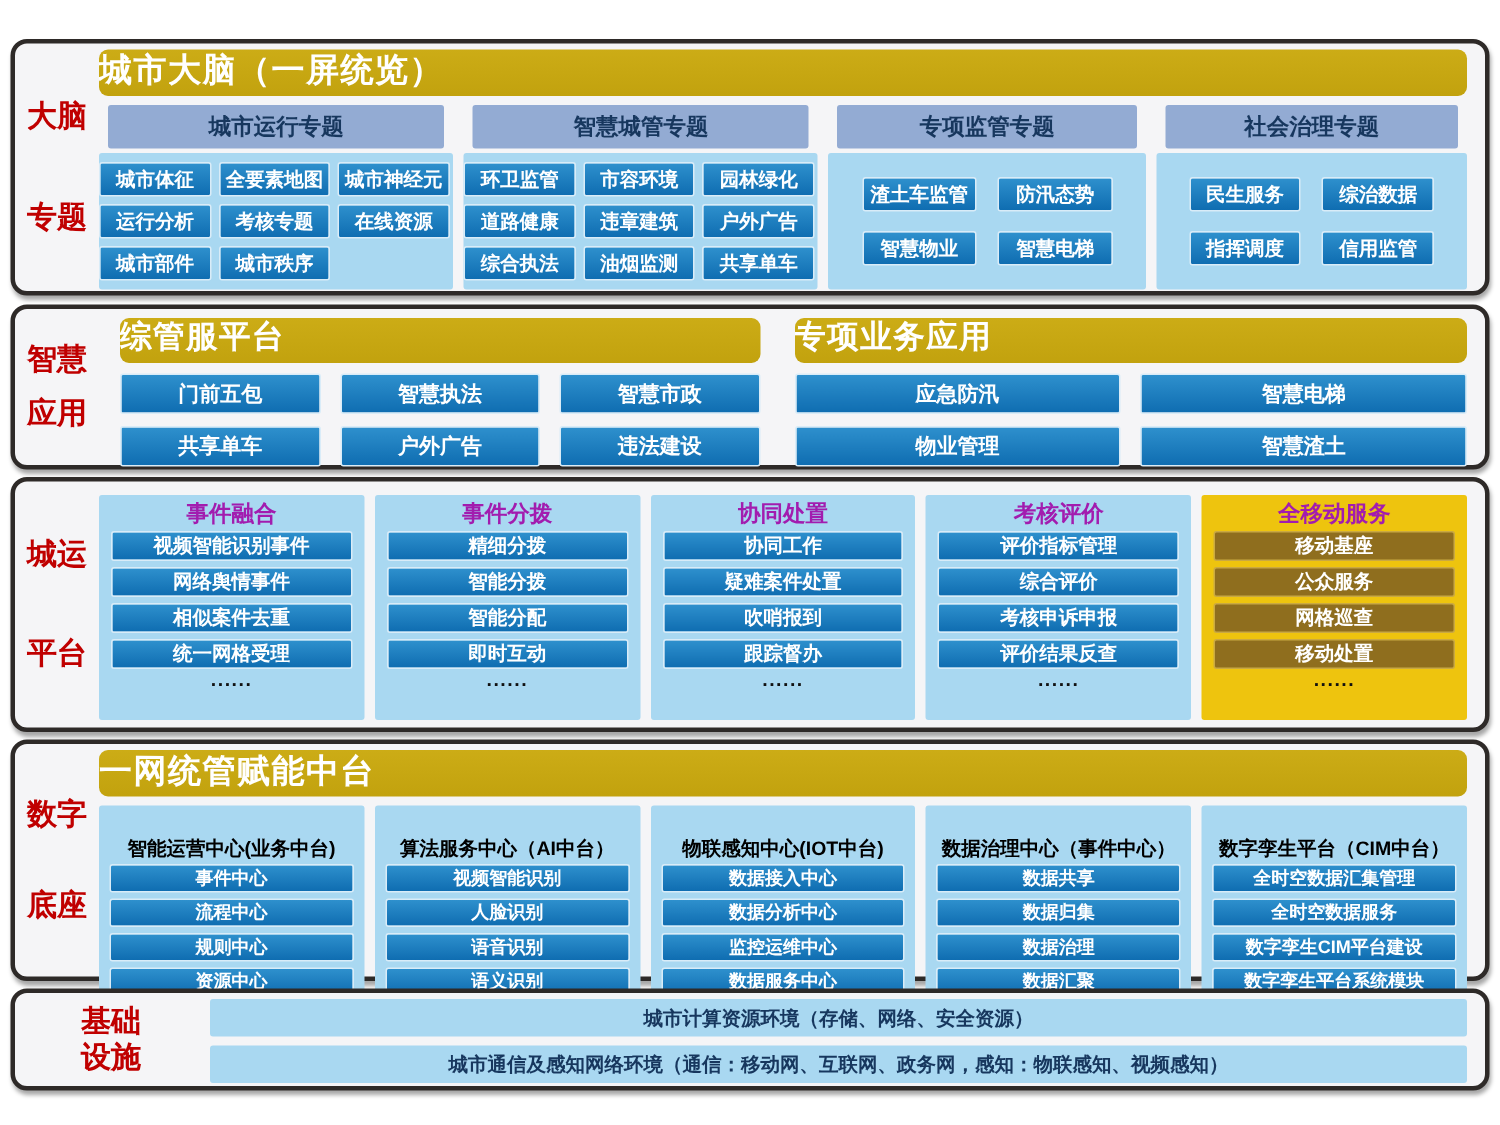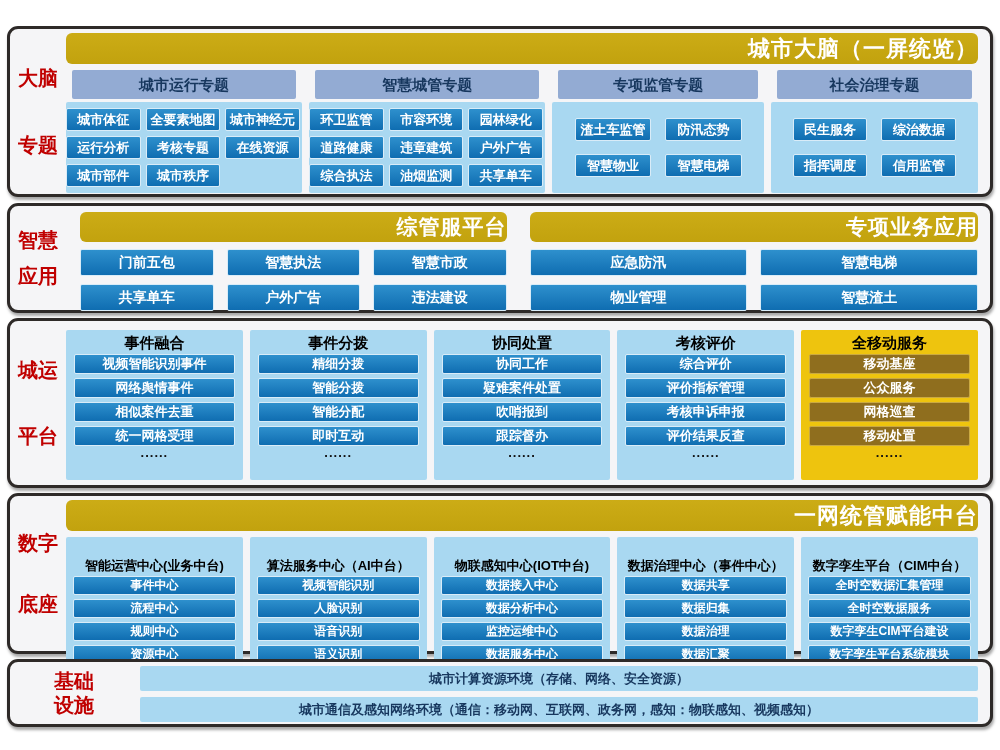--- a/index.html
+++ b/index.html
@@ -19,22 +19,22 @@
     flex:0 0 56px; display:flex; flex-direction:column; align-items:center;
     justify-content:space-around; padding:16px 0;
     color:var(--red,#c00000); font-weight:bold; font-size:20px; line-height:1;
   }
   .side-label.tight { justify-content:center; padding:0; gap:4px; }
   .band-content { flex:1; display:flex; flex-direction:column; padding:4px 12px 5px 0; min-width:0; }
 
   .gold-bar {
     background:linear-gradient(180deg,#ccac16,var(--gold,#c2a20e));
     color:#fff; font-weight:bold; font-size:22px; letter-spacing:1px;
-    text-align:right; height:31px; line-height:31px; flex:0 0 31px; border-radius:6px;
-    white-space:nowrap; overflow:hidden;
+    text-align:left; height:31px; line-height:31px; flex:0 0 31px; border-radius:6px;
+    white-space:nowrap; overflow:hidden;font-family:Liberation Mono, monospace;
   }
   .gold-bar-sm { font-size:21px; height:30px; line-height:30px; flex:0 0 30px; }
 
   .chip {
     box-sizing:border-box; height:23px; line-height:21px;
     background:linear-gradient(180deg,#2e90cd,var(--blue-dark,#0f6db1));
     border:1px solid #d9ecf8; color:#fff; font-size:13px; font-weight:600;
     text-align:center; border-radius:2px; white-space:nowrap; overflow:hidden;
   }
 
@@ -61,21 +61,21 @@
   .chip-app { height:27px; line-height:25px; font-size:14px; }
   .chips3w .chip-app { width:calc((100% - 26px)/3); }
   .chips2w .chip-app { width:calc((100% - 13px)/2); }
 
   
   .core-cols { display:flex; gap:7px; margin-top:5px; flex:1; }
   .core-col {
     flex:1; background:var(--light-blue,#a9d8f1); border-radius:2px;
     padding:2px 8px 4px; display:flex; flex-direction:column; min-width:0;
   }
-  .col-title { flex:0 0 22px; height:22px; line-height:22px; text-align:center; color:#000000;
+  .col-title { flex:0 0 22px; height:22px; line-height:22px; text-align:center; color:#a21caf;
     font-weight:bold; font-size:15px; white-space:nowrap; overflow:hidden; }
   .col-items { display:flex; flex-direction:column; gap:4px; }
   .col-items .chip { width:100%; height:20px; line-height:18px; font-size:13px; }
   .dots { text-align:center; color:#111; font-size:13px; font-weight:bold; line-height:9px; letter-spacing:1px; margin-top:2px; }
   .gold-col { background:var(--bright-gold,#eec40e); }
   .gold-col .chip { background:var(--brown,#8f6e1e); border-color:#caa942; }
 
   
   .mid-cols { display:flex; gap:7px; margin-top:6px; flex:1; }
   .mid-col {
@@ -221,22 +221,22 @@
               <div class="chip">协同工作</div>
               <div class="chip">疑难案件处置</div>
               <div class="chip">吹哨报到</div>
               <div class="chip">跟踪督办</div>
             </div>
           <div class="dots">......</div>
         </div>
         <div class="core-col">
           <div class="col-title">考核评价</div>
           <div class="col-items">
+              <div class="chip">评价指标管理</div>
               <div class="chip">综合评价</div>
-              <div class="chip">评价指标管理</div>
               <div class="chip">考核申诉申报</div>
               <div class="chip">评价结果反查</div>
             </div>
           <div class="dots">......</div>
         </div>
         <div class="core-col gold-col">
           <div class="col-title">全移动服务</div>
           <div class="col-items">
               <div class="chip">移动基座</div>
               <div class="chip">公众服务</div>

